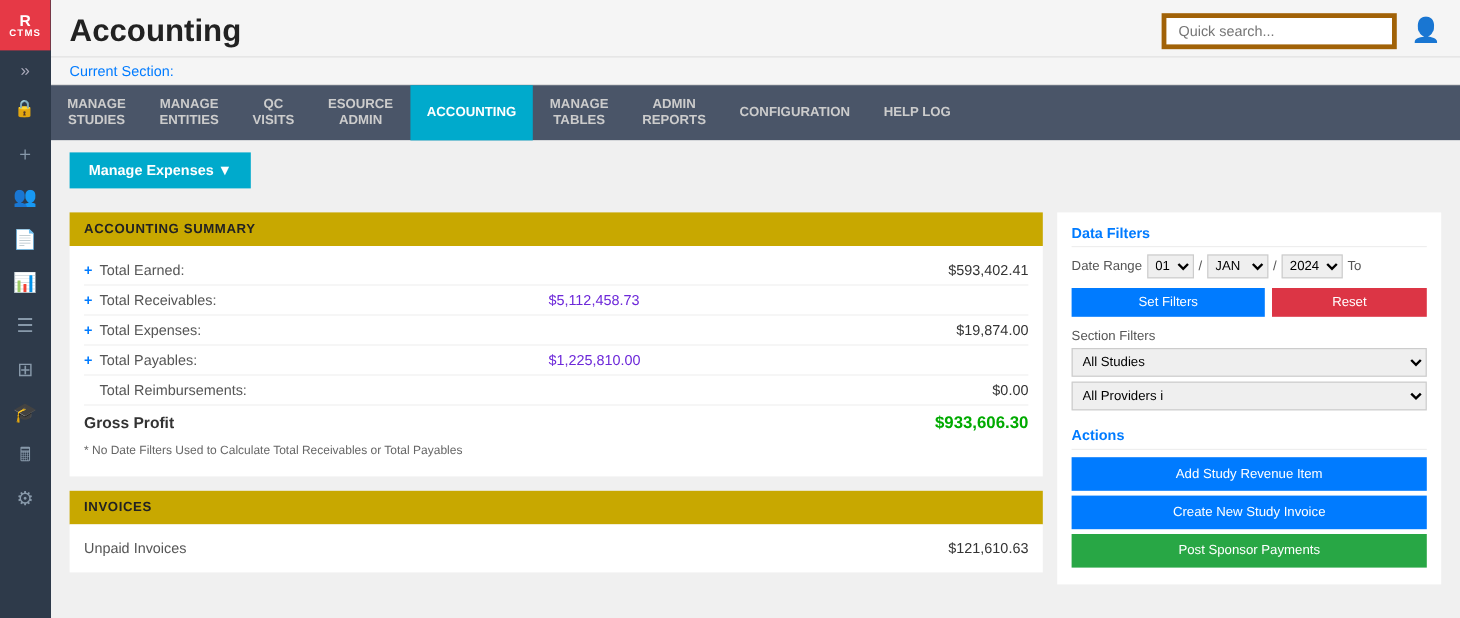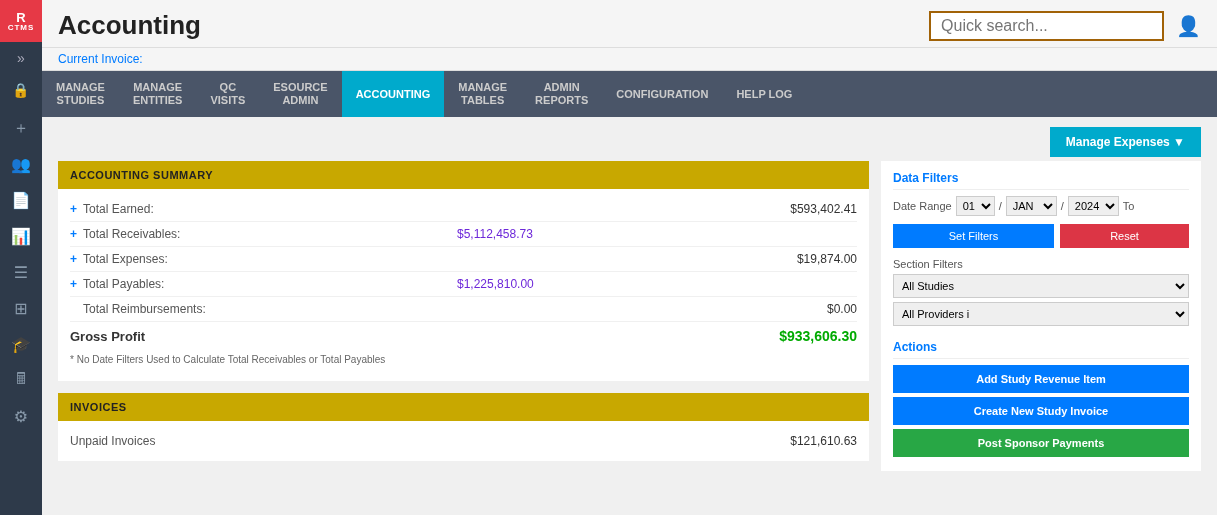--- a/index.html
+++ b/index.html
@@ -62,24 +62,24 @@
       align-items: center;
       justify-content: space-between;
     }
     .header-title {
       font-size: 26px;
       font-weight: bold;
       color: #222;
     }
     .header-right { display: flex; align-items: center; gap: 12px; }
     .search-box {
-      border: 2px solid #a16207;
+      border: 4px solid #a16207;
       padding: 4px 10px;
-      width: 235px;
-      font-size: 16px;
+      width: 196px;
+      font-size: 12px;
       outline: none;
     }
     .user-icon { font-size: 20px; color: #444; cursor: pointer; }
 
     
     .subject-bar {
       background: #f5f5f5;
       padding: 4px 16px;
       border-bottom: 1px solid #ddd;
     }
@@ -110,22 +110,21 @@
 
     
     .content {
       padding: 10px 16px;
       background: #f0f0f0;
     }
 
     
     .action-bar {
       display: flex;
-      justify-content: flex-end;
-      margin-bottom: 4px;
+      margin-bottom: 20px;
     }
     .btn-manage-expenses {
       background: #00aacc;
       color: white;
       border: none;
       padding: 8px 16px;
       font-size: 12px;
       font-weight: bold;
       cursor: pointer;
     }
@@ -253,21 +252,21 @@
       padding-bottom: 4px;
     }
     .btn-action {
       width: 100%;
       color: white;
       border: none;
       padding: 8px;
       font-size: 11px;
       cursor: pointer;
       margin-bottom: 4px;
-      font-weight: bold;
+      font-weight: normal;
     }
     .btn-blue { background: #007bff; }
     .btn-green { background: #28a745; }
 
     
     .invoices-section { margin-top: 12px; }
     .invoices-body {
       background: white;
       padding: 8px 12px;
     }
@@ -307,21 +306,21 @@
 
   <div class="header">
     <div class="header-title">Accounting</div>
     <div class="header-right">
       <input class="search-box" type="text" placeholder="Quick search..." style="">
       <span class="user-icon">👤</span>
     </div>
   </div>
 
   <div class="subject-bar">
-    <a href="#">Current Invoice:</a>
+    <a href="#">Current Section:</a>
   </div>
 
   <div class="nav-bar">
     <button class="nav-item" style="line-height:1.2;">MANAGE<br>STUDIES</button>
     <button class="nav-item" style="line-height:1.2;">MANAGE<br>ENTITIES</button>
     <button class="nav-item" style="line-height:1.2;">QC<br>VISITS</button>
     <button class="nav-item" style="line-height:1.2;">ESOURCE<br>ADMIN</button>
     <button class="nav-item active">ACCOUNTING</button>
     <button class="nav-item" style="line-height:1.2;">MANAGE<br>TABLES</button>
     <button class="nav-item" style="line-height:1.2;">ADMIN<br>REPORTS</button>

